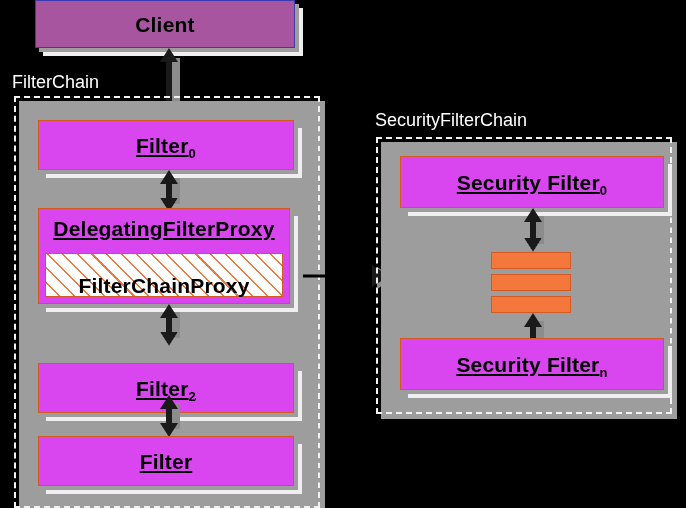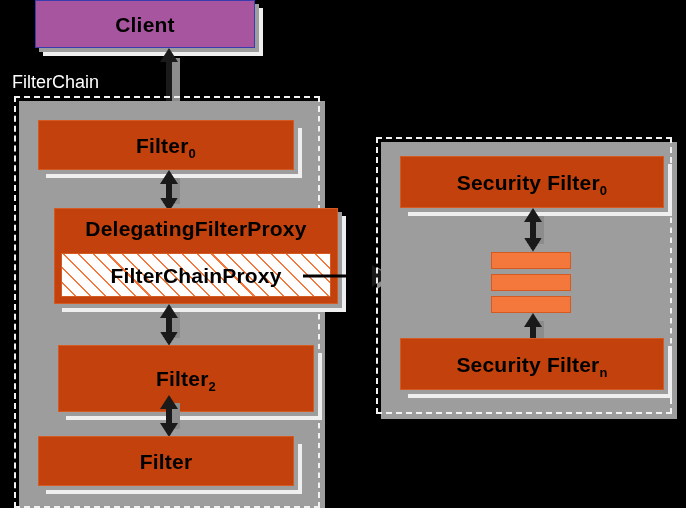--- a/index.html
+++ b/index.html
@@ -36,22 +36,23 @@
   .node .face {
     position: absolute;
     left: 0; top: 0; right: 0; bottom: 0;
     box-sizing: border-box;
     display: flex;
     align-items: center;
     justify-content: center;
   }
 
   .orange .face {
-    background: #c2410c;
+    background: #d946ef;
     border: 1px solid #d35b22;
+    text-decoration: underline;
   }
   .purple .face {
     background: #a8559f;
     border: 1px solid #3b3bb0;
   }
 
   .label {
     color: #000000;
     font-weight: bold;
     font-size: 21px;
@@ -108,21 +109,21 @@
     position: absolute;
     box-sizing: border-box;
     background-color: #ffffff;
     background-image: repeating-linear-gradient(
       45deg,
       #ffffff 0px, #ffffff 9px,
       #f4783c 9px, #f4783c 10.5px
     );
     border: 1px solid #d35b22;
     display: flex;
-    align-items: center;
+    align-items: flex-end;
     justify-content: center;
   }
 
   
   .varrow {
     position: absolute;
   }
   .varrow .shaft {
     position: absolute;
     left: 50%;
@@ -217,21 +218,21 @@
     left: 4px; top: 4px; right: -4px; bottom: -4px;
     background: #9d9d9d;
     z-index: -1;
   }
 </style>
 </head>
 <body>
 
 <div id="canvas">
 
-  <div class="node purple" style="left:35px; top:0px; width:220px; height:48px;">
+  <div class="node purple" style="left:35px; top:0px; width:260px; height:48px;">
     <div class="sh2"></div>
     <div class="sh1"></div>
     <div class="face">
       <span class="label">Client</span>
     </div>
   </div>
 
   <div class="varrow" style="left:154px; top:48px; width:30px; height:72px;">
     <div class="shaftshadow" style="top:10px; bottom:10px; margin-left:5px;"></div>
     <div class="shaft" style="top:8px; bottom:10px;"></div>
@@ -254,41 +255,41 @@
     </div>
   </div>
 
   <div class="varrow" style="left:154px; top:170px; width:30px; height:42px;">
     <div class="shaftshadow" style="top:8px; bottom:8px; margin-left:5px;"></div>
     <div class="shaft" style="top:6px; bottom:8px;"></div>
     <div class="head-up"></div>
     <div class="head-down hollow"></div>
   </div>
 
-  <div class="node orange" style="left:38px; top:208px; width:284px; height:96px;margin-left:16px;">
+  <div class="node orange" style="left:38px; top:208px; width:252px; height:96px;">
     <div class="sh2"></div>
     <div class="sh1"></div>
     <div class="face" style="display:block;">
       <div style="height:38px; display:flex; align-items:center; justify-content:center;">
         <span class="label">DelegatingFilterProxy</span>
       </div>
       <div class="hatchbox" style="left:6px; right:6px; top:44px; bottom:6px;">
         <span class="label">FilterChainProxy</span>
       </div>
     </div>
   </div>
 
   <div class="varrow" style="left:154px; top:304px; width:30px; height:42px;">
     <div class="shaftshadow" style="top:8px; bottom:8px; margin-left:5px;"></div>
     <div class="shaft" style="top:6px; bottom:8px;"></div>
     <div class="head-up"></div>
     <div class="head-down hollow"></div>
   </div>
 
-  <div class="node orange" style="left:38px; top:345px; width:256px; height:67px;margin-left:20px;">
+  <div class="node orange" style="left:38px; top:363px; width:256px; height:50px;">
     <div class="sh2"></div>
     <div class="sh1"></div>
     <div class="face">
       <span class="label"><span>Filter</span><sub>2</sub></span>
     </div>
   </div>
 
   <div class="varrow" style="left:154px; top:395px; width:30px; height:42px;">
     <div class="shaftshadow" style="top:8px; bottom:8px; margin-left:5px;"></div>
     <div class="shaft" style="top:6px; bottom:8px;"></div>
@@ -303,20 +304,21 @@
       <span class="label">Filter</span>
     </div>
   </div>
 
   <div class="harrow" style="left:303px; top:265px; width:86px; height:22px;">
     <div class="hshaft" style="width:72px;"></div>
     <div class="hheadshadow"></div>
     <div class="hhead"></div>
   </div>
 
+  <div class="group-title" style="left:375px; top:111px;">SecurityFilterChain</div>
 
   <div class="group" style="left:376px; top:137px; width:296px; height:277px;">
     <div class="gsh"></div>
     <div class="gface"></div>
   </div>
 
   <div class="node orange" style="left:400px; top:156px; width:264px; height:52px;text-align:right;">
     <div class="sh2"></div>
     <div class="sh1"></div>
     <div class="face">

